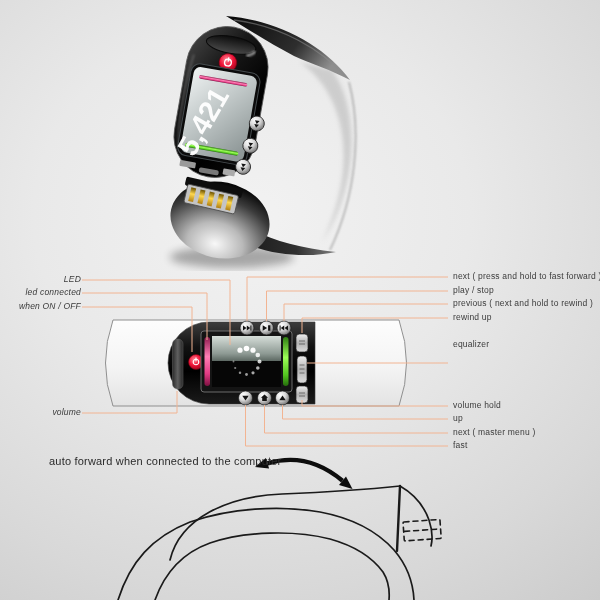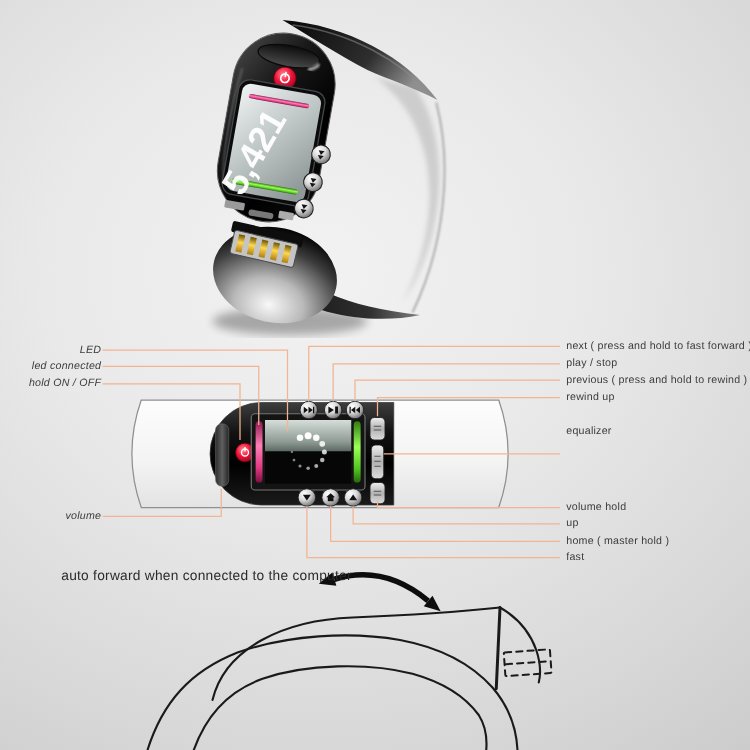--- a/index.html
+++ b/index.html
@@ -312,26 +312,26 @@
 
   <g>
     <path d="M 267.5,463.4 C 295,455 320,462 342.5,480.7" fill="none" stroke="#0d0d0d" stroke-width="4.4"></path>
     <polygon points="255,467 265.9,457.9 269.1,468.5" fill="#0d0d0d"></polygon>
     <polygon points="352.5,489 339,484.9 346,476.5" fill="#0d0d0d"></polygon>
   </g>
 </svg>
 
 <div class="lbl left" style="top:274px">LED</div>
 <div class="lbl left" style="top:287px">led connected</div>
-<div class="lbl left" style="top:301px">hold ON / OFF</div>
+<div class="lbl left" style="top:301px">when ON / OFF</div>
 <div class="lbl left" style="top:407px">volume</div>
 
 <div class="lbl right" style="top:271px">next ( press and hold to fast forward )</div>
 <div class="lbl right" style="top:285px">play / stop</div>
-<div class="lbl right" style="top:298px">previous ( press and hold to rewind )</div>
+<div class="lbl right" style="top:298px">previous ( next and hold to rewind )</div>
 <div class="lbl right" style="top:312px">rewind up</div>
 <div class="lbl right" style="top:339px">equalizer</div>
 <div class="lbl right" style="top:400px">volume hold</div>
 <div class="lbl right" style="top:413px">up</div>
-<div class="lbl right" style="top:427px">home ( master hold )</div>
+<div class="lbl right" style="top:427px">next ( master menu )</div>
 <div class="lbl right" style="top:440px">fast</div>
 
 <div class="caption">auto forward when connected to the computer</div>
 
 </body></html>

